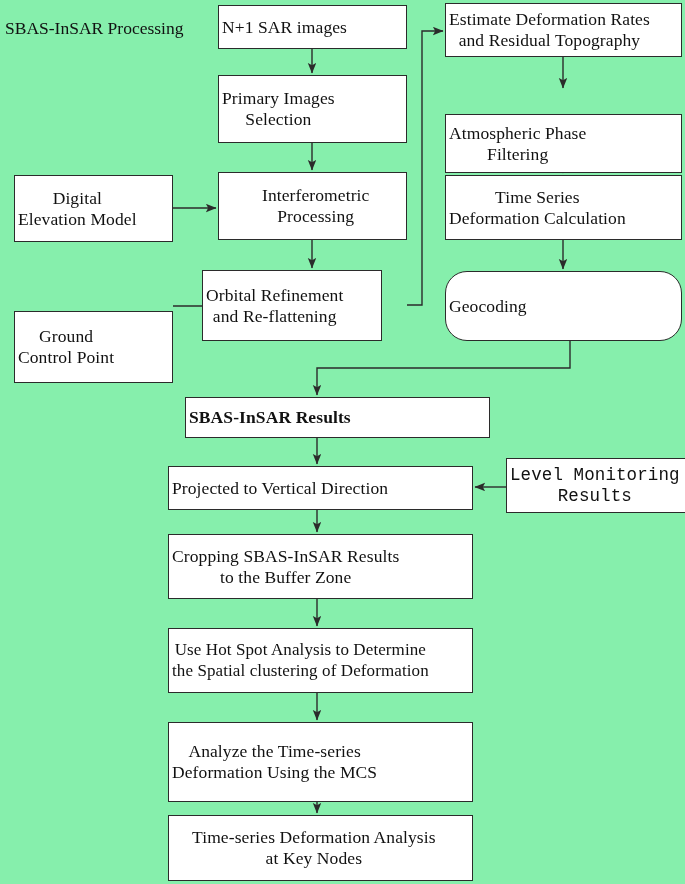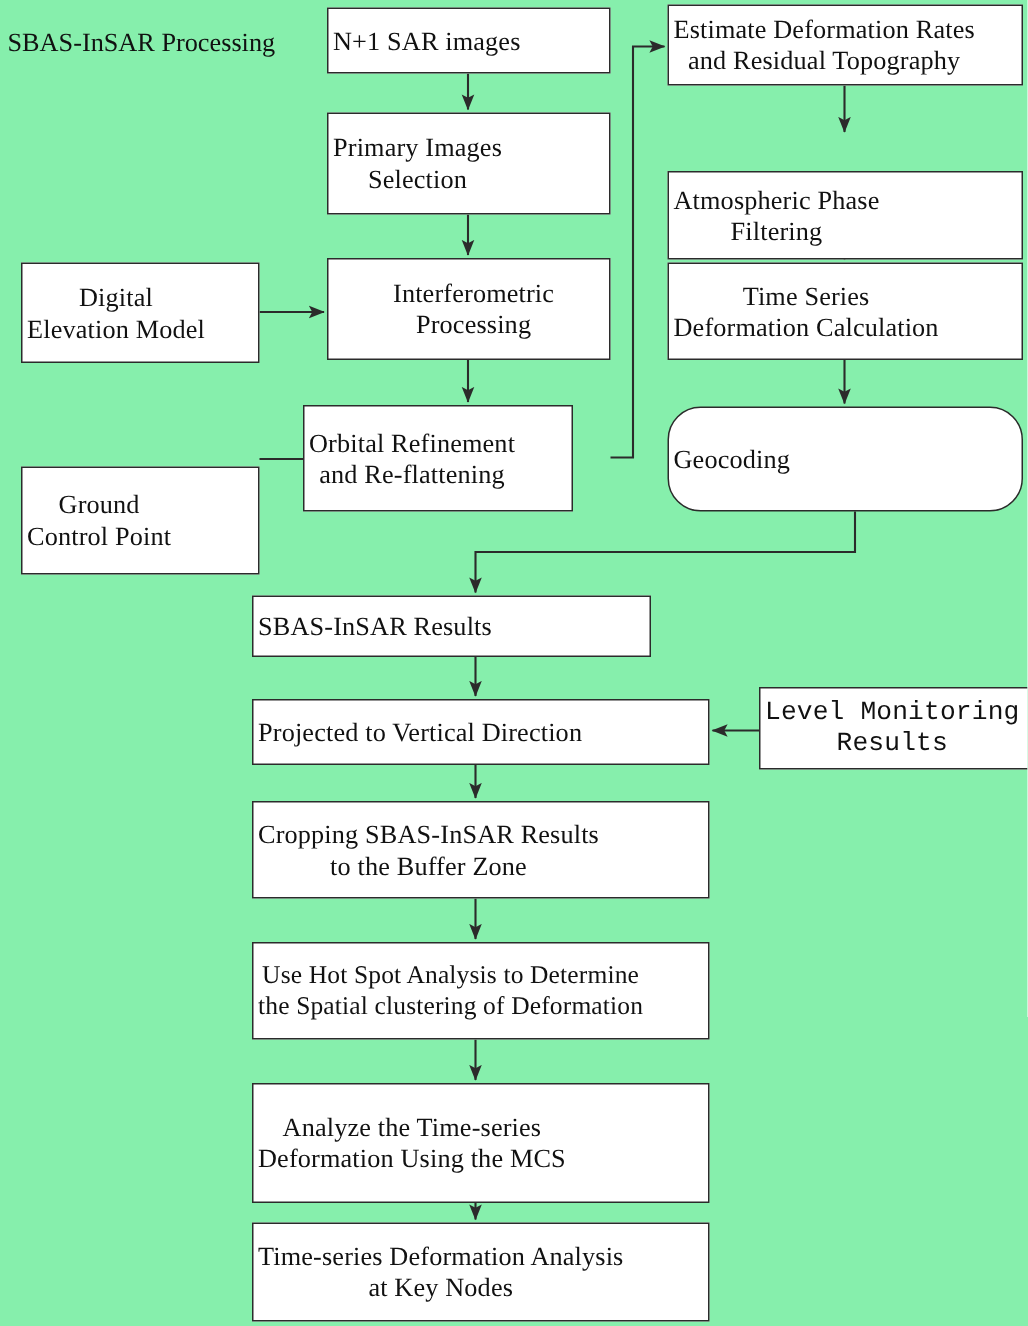--- a/index.html
+++ b/index.html
@@ -140,21 +140,21 @@
 
   <div class="node" style="left:445px; top:175px; width:237px; height:65px;">
     <span class="label">Time Series
 Deformation Calculation</span>
   </div>
 
   <div class="node" style="left:445px; top:271px; width:237px; height:70px;border-radius:22px;">
     <span class="label">Geocoding</span>
   </div>
 
-  <div class="node" style="left:168px; top:397px; width:266px; height:41px;">
+  <div class="node" style="left:185px; top:397px; width:305px; height:41px;font-weight:bold;">
     <span class="label">SBAS-InSAR Results</span>
   </div>
 
   <div class="node" style="left:168px; top:466px; width:305px; height:44px;">
     <span class="label">Projected to Vertical Direction</span>
   </div>
 
   <div class="node" style="left:506px; top:458px; width:200px; height:55px;font-family:Liberation Mono, monospace;">
     <span class="label">Level Monitoring
 Results</span>
@@ -168,18 +168,18 @@
   <div class="node" style="left:168px; top:628px; width:305px; height:65px; font-size:17px;">
     <span class="label">Use Hot Spot Analysis to Determine
 the Spatial clustering of Deformation</span>
   </div>
 
   <div class="node" style="left:168px; top:722px; width:305px; height:80px;">
     <span class="label">Analyze the Time-series
 Deformation Using the MCS</span>
   </div>
 
-  <div class="node" style="left:168px; top:815px; width:305px; height:66px;">
+  <div class="node" style="left:168px; top:815px; width:305px; height:66px;padding-left:20px;">
     <span class="label">Time-series Deformation Analysis
 at Key Nodes</span>
   </div>
 
 </div>
 
 </body></html>

